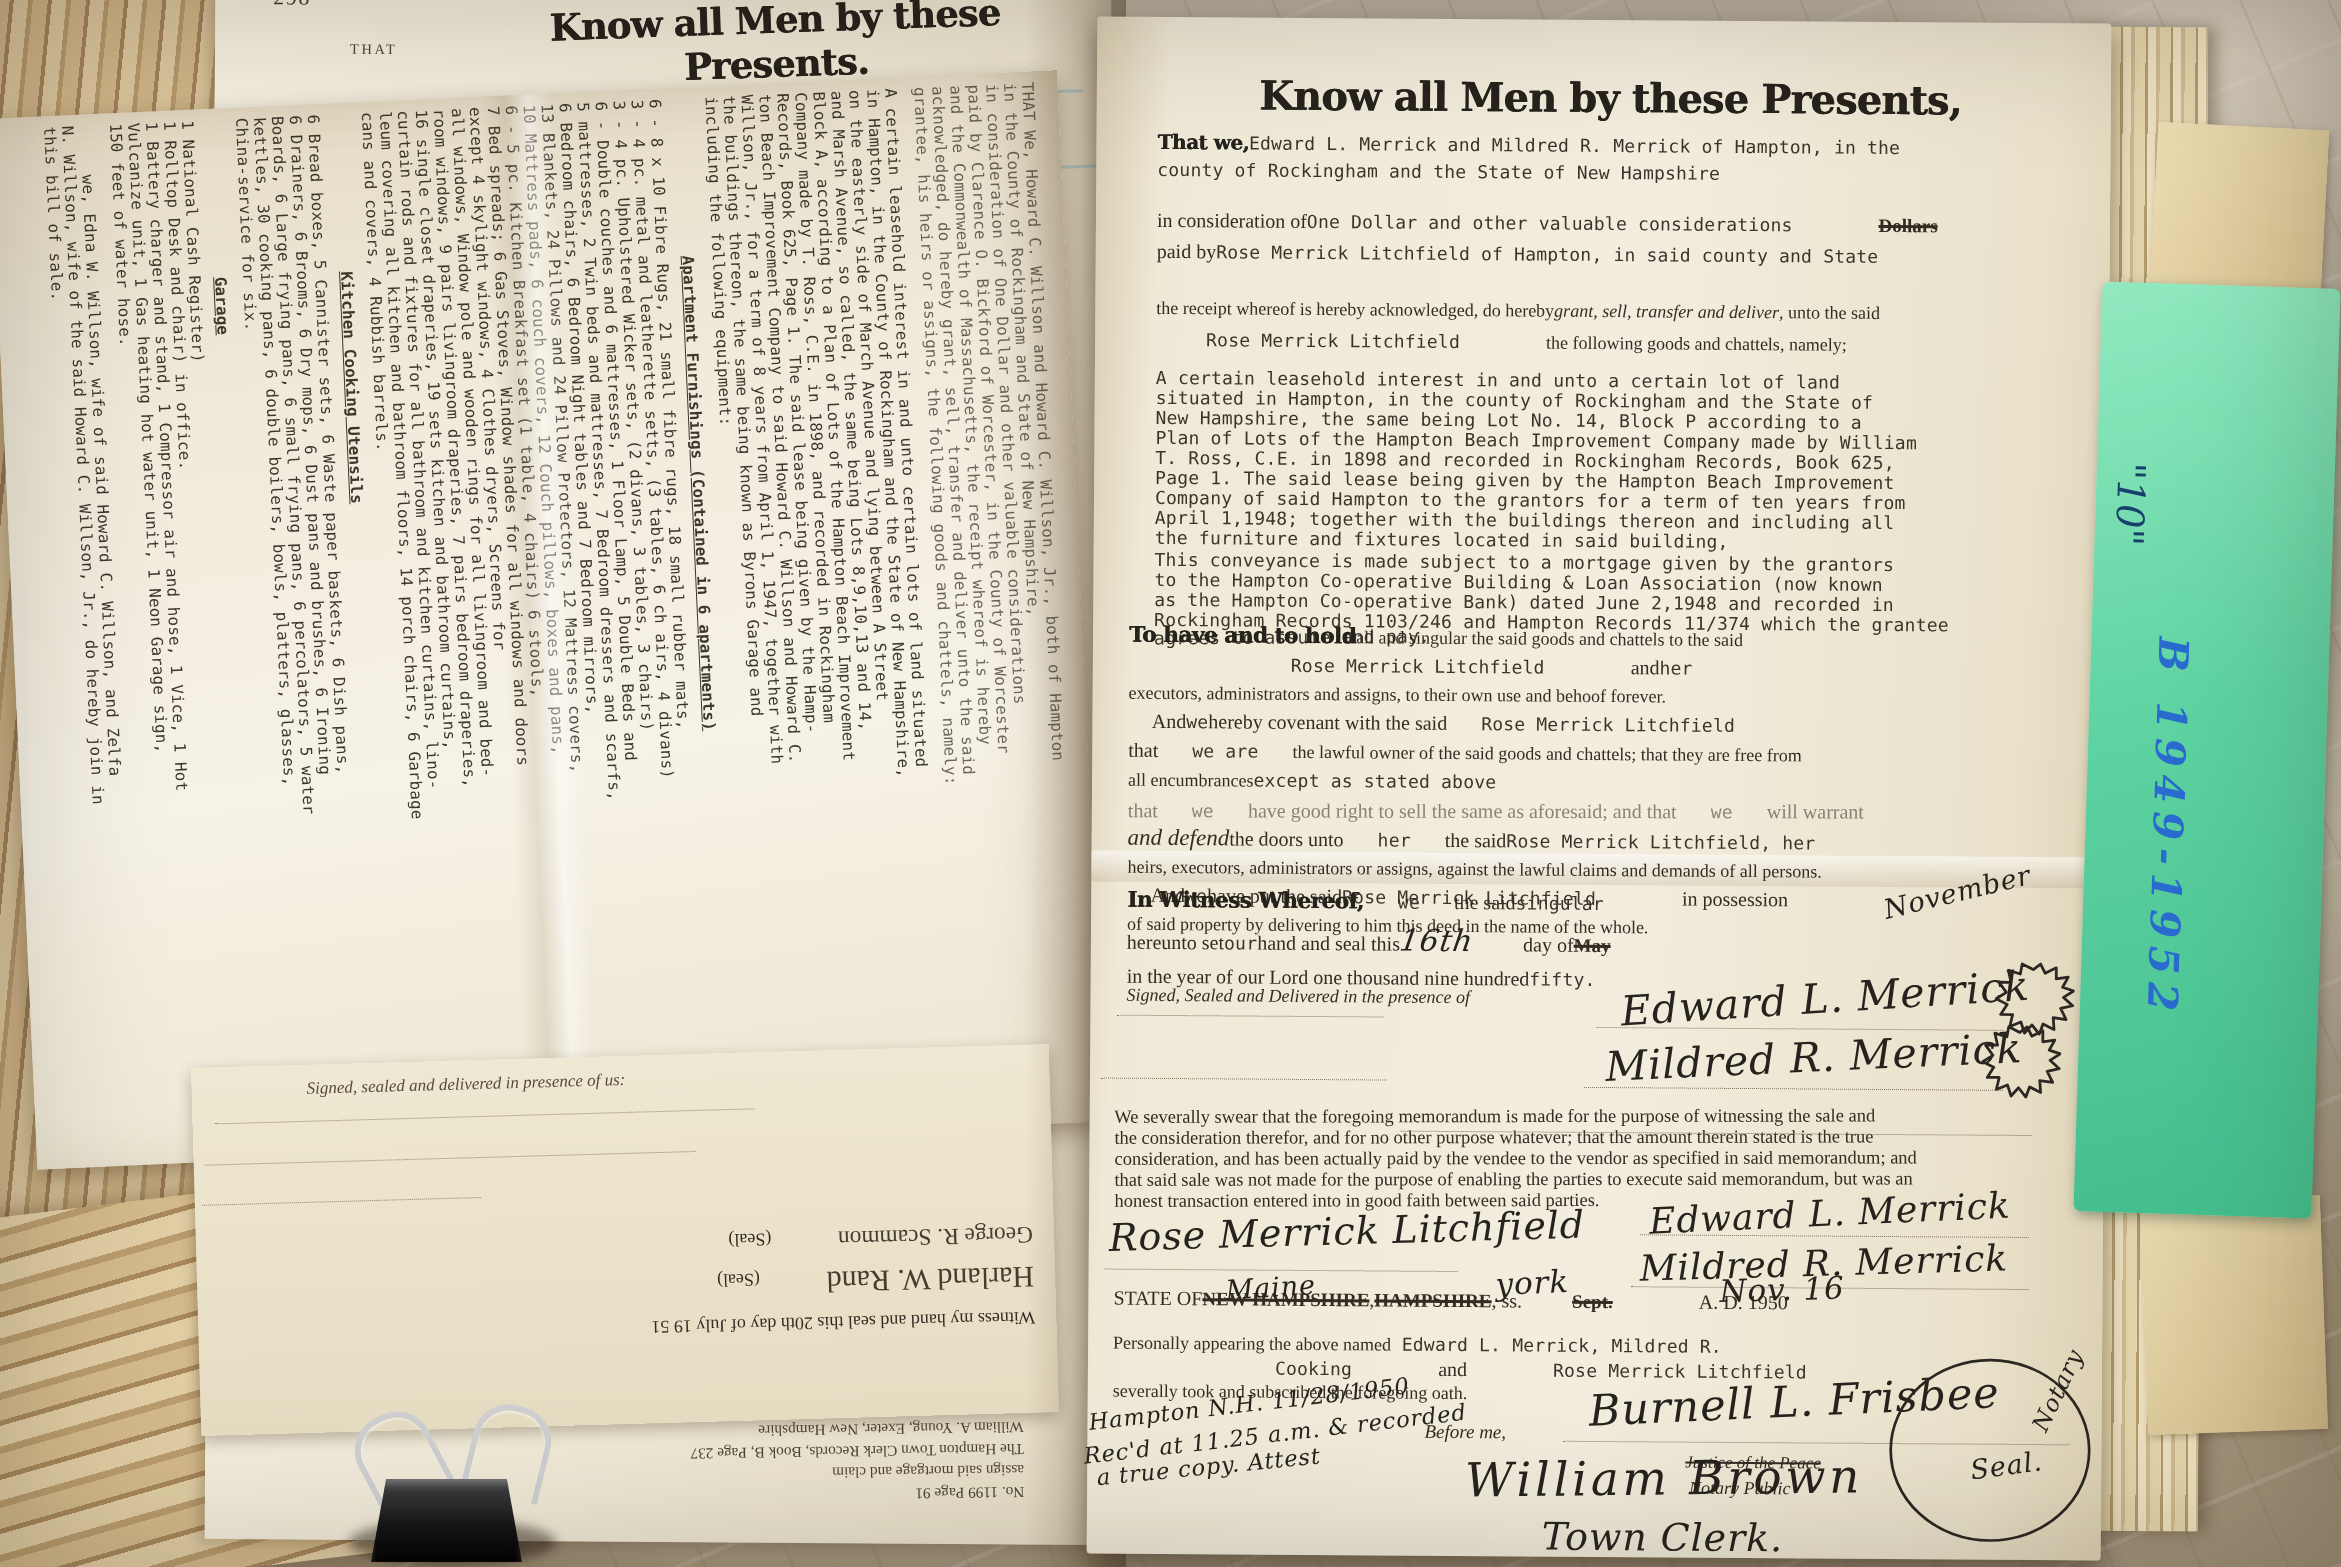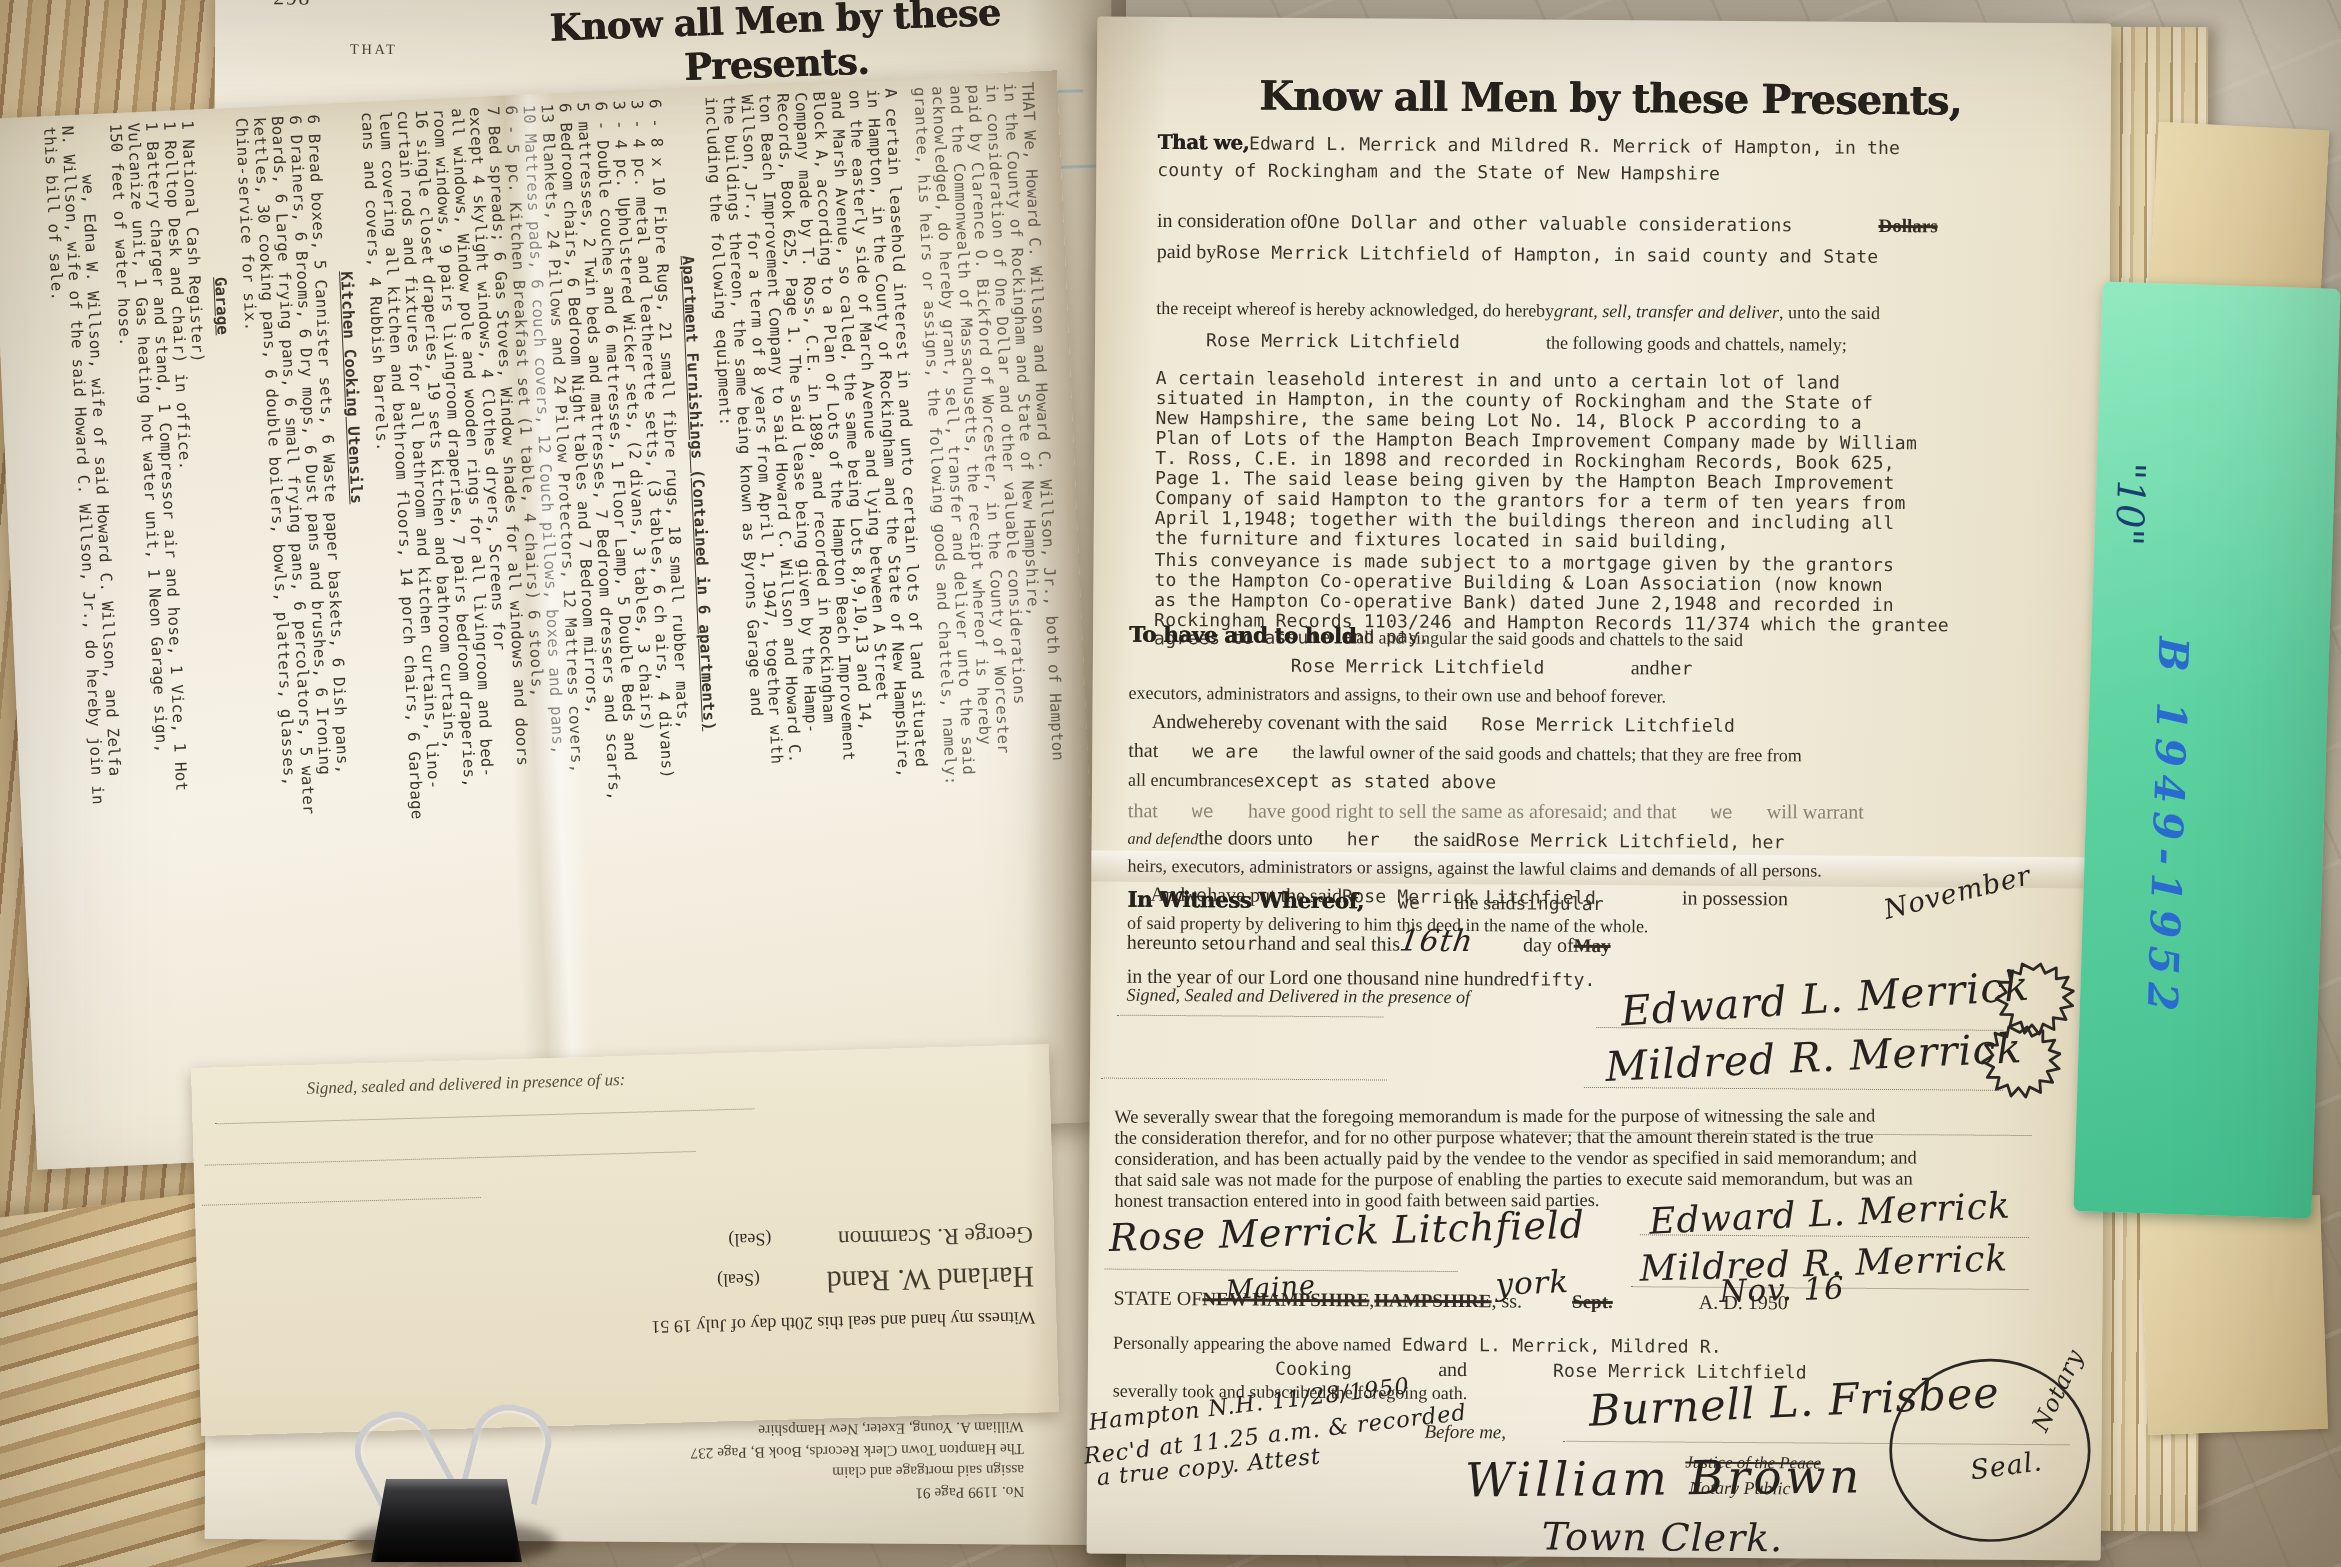--- a/index.html
+++ b/index.html
@@ -85,21 +85,21 @@
     background:linear-gradient(93deg,#d8ccb0 0%,#efe9d7 7%,#f2edde 52%,#e9e1ca 88%,#dcd0b3 100%);
     border-radius:3.6px;box-shadow:0 10.8px 27px rgba(40,28,10,.45);}
   .crease{position:absolute;left:0;top:834px;width:100%;height:31px;
     background:linear-gradient(180deg,rgba(255,255,255,.55),rgba(110,85,45,.12));}
   .rp-header{position:absolute;left:135px;top:54px;width:757px;text-align:center;font-size:40px;}
   .sec{position:absolute;}
   .row{white-space:nowrap;}
   .seg{display:inline-block;}
   .p{font-family:"Liberation Serif",serif;font-size:20px;color:#332c23;}
   .p.sm,.i.sm{font-size:18px;}
-  .i{font-family:"Liberation Serif",serif;font-style:italic;font-size:16px;color:#332c23;}
+  .i{font-family:"Liberation Serif",serif;font-style:italic;font-size:23px;color:#332c23;}
   .t{font-family:"DejaVu Sans Mono",monospace;font-size:18px;color:#3b342a;letter-spacing:0.2px;}
   .b{font-size:21.6px;font-family:"DejaVu Serif",serif;font-weight:bold;color:#26221c;text-shadow:0.5px 0 #26221c;letter-spacing:-0.5px;}
   .b.sm{font-size:20px;}
   .ps{font-family:"Liberation Serif",serif;font-size:19px;font-weight:bold;color:#332c23;
       text-decoration:line-through;text-decoration-thickness:2.7px;}
   .h{font-family:"DejaVu Serif",serif;font-style:italic;font-size:25px;color:#26231e;letter-spacing:0.9px;}
   .h.big{font-size:30px;transform:skewX(-8deg);}
   .gapS{margin-left:10.8px;}.gapM{margin-left:34px;}.gapL{margin-left:86px;}.gapL2{margin-left:50px;}
   .ind{margin-left:50px;}.ind2{margin-left:162px;}.ind3{margin-left:23.4px;}
   #sec-open{left:61px;top:113px;width:928px;line-height:24px;}

